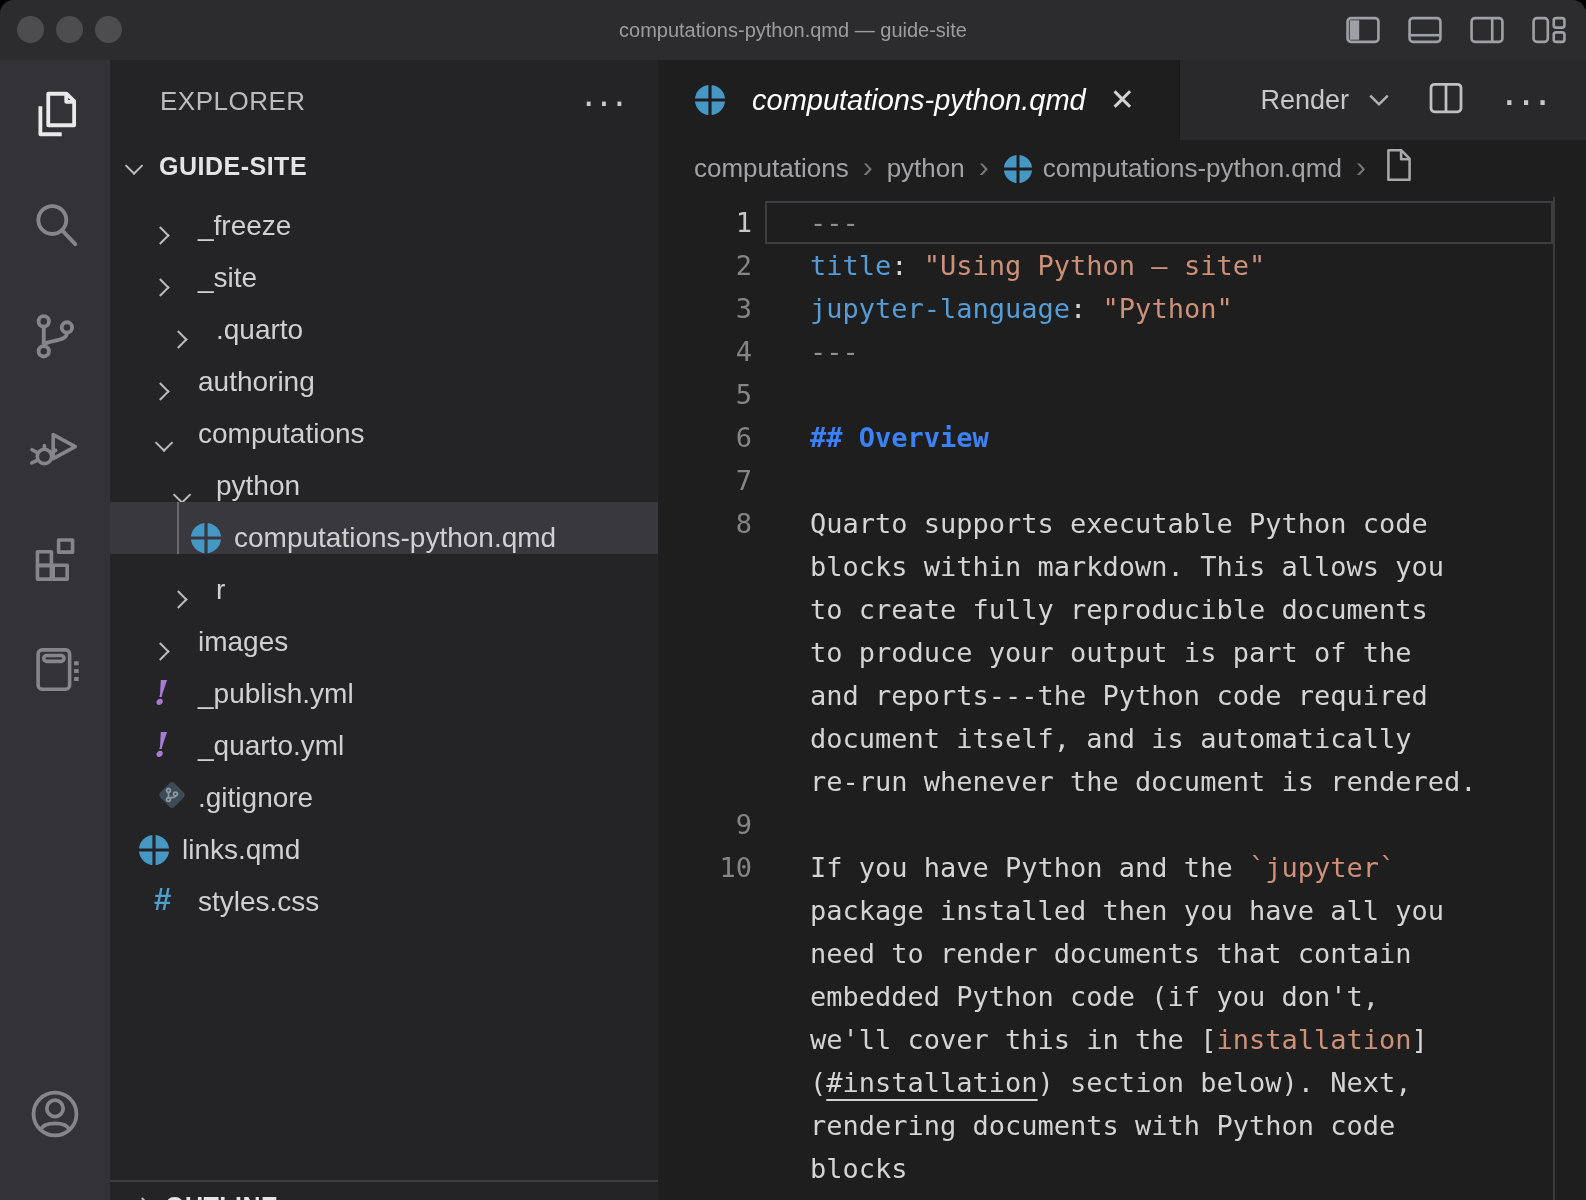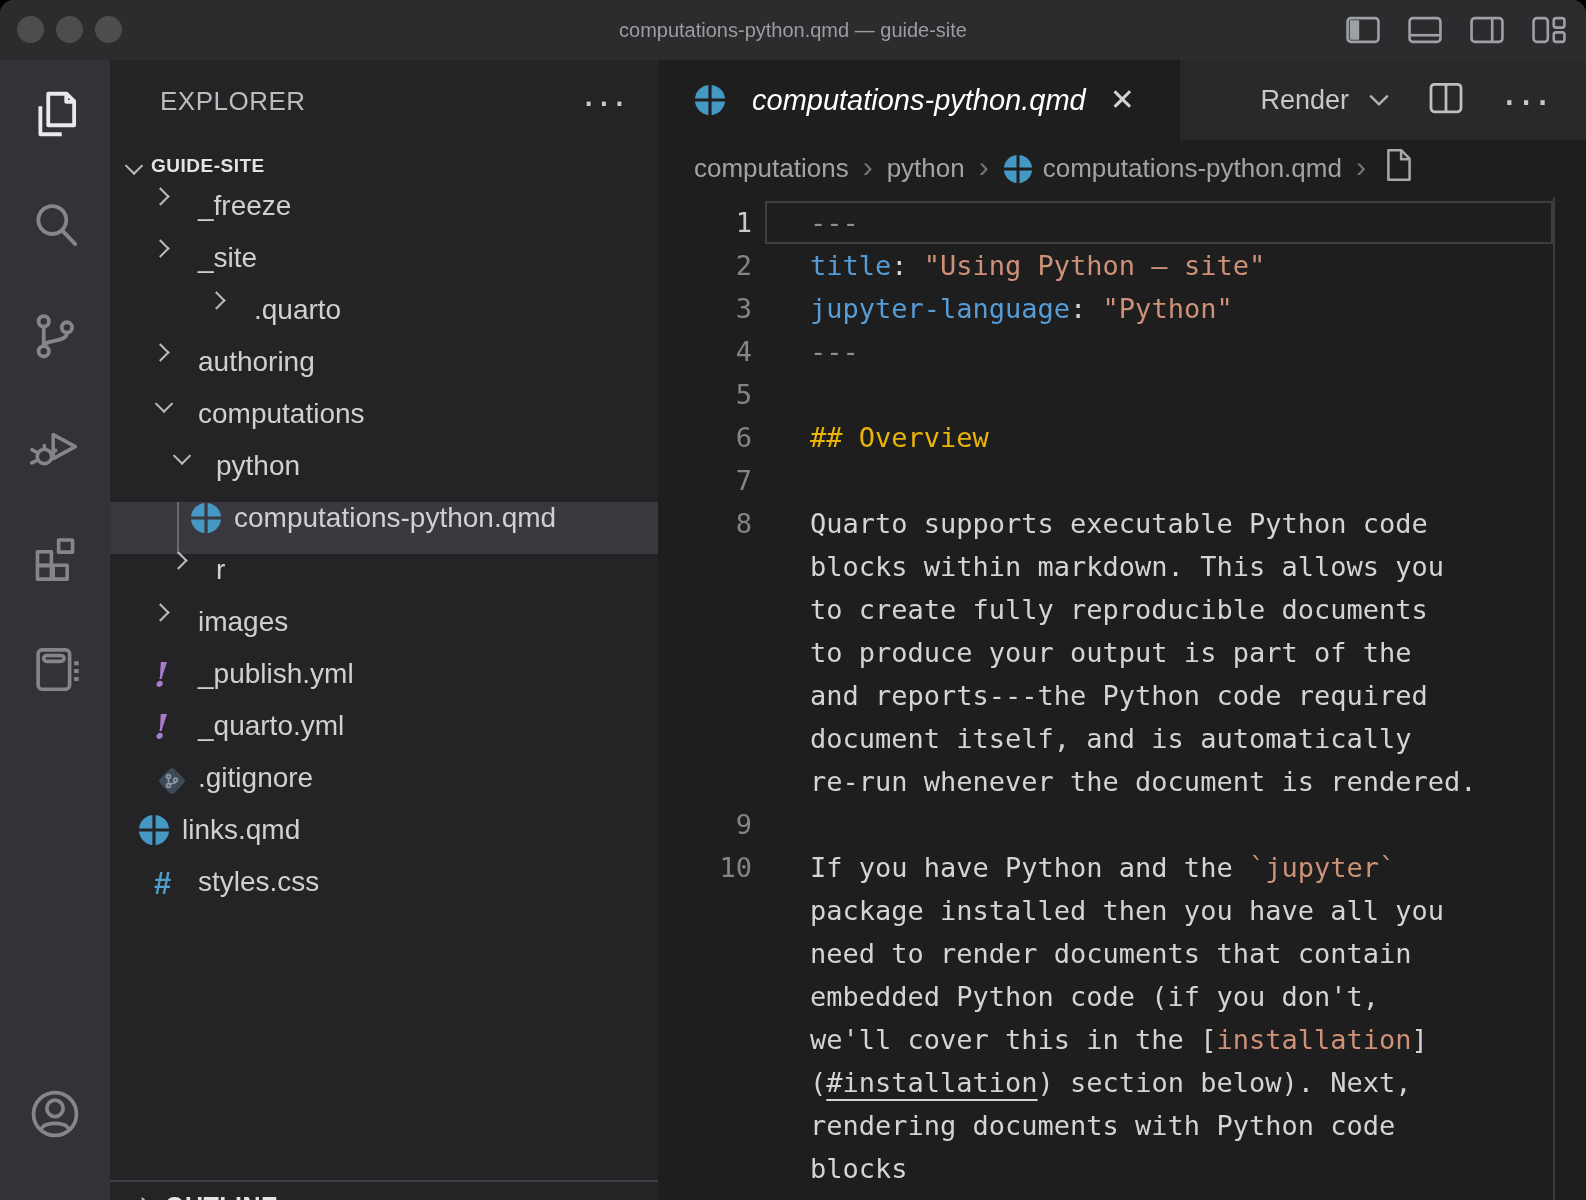--- a/index.html
+++ b/index.html
@@ -32,23 +32,23 @@
   .act-bottom{margin-top:auto;margin-bottom:58px}
 
   
   .sidebar{width:548px;flex:none;background:var(--sidebar);display:flex;flex-direction:column;
            position:relative;overflow:hidden}
   .sb-header{height:82px;flex:none;display:flex;align-items:center;justify-content:space-between;
              padding:0 30px 0 50px}
   .sb-title{color:#bcbcbe;font-size:26px;letter-spacing:.5px}
   .sb-more{color:#c9c9cb;font-size:40px;line-height:20px;letter-spacing:2px}
   .section-header{height:48px;flex:none;display:flex;align-items:center;padding-left:14px;cursor:default}
-  .section-label{color:#e4e4e6;font-size:19px;font-weight:bold;letter-spacing:.5px;margin-left:14px}
+  .section-label{color:#e4e4e6;font-size:25px;font-weight:bold;letter-spacing:.5px;margin-left:22px}
   .tree{flex:1;min-height:0}
-  .trow{height:52px;display:flex;align-items:flex-start;font-size:28px;color:#d0d0d2;position:relative;white-space:nowrap}
+  .trow{height:52px;display:flex;align-items:flex-end;font-size:28px;color:#d0d0d2;position:relative;white-space:nowrap}
   .trow.selected{background:var(--selected)}
   .guide{position:absolute;left:67px;top:0;bottom:0;width:2px;background:#68686d}
   .marker{width:36px;flex:none;display:flex;align-items:center;justify-content:flex-start}
   .tlabel{margin-left:8px}
   .chev{display:inline-block;width:13px;height:13px;border-right:2.5px solid #babbbd;border-bottom:2.5px solid #babbbd}
   .chev.r{transform:rotate(-45deg)}
   .chev.d{transform:rotate(45deg) translate(2px,-3px)}
   .yicon{color:#a77bd0;font-weight:bold;font-style:italic;font-size:34px;
          font-family:"DejaVu Serif",serif;line-height:34px}
   .cssicon{color:#4e9fcb;font-weight:bold;font-size:31px}
@@ -80,21 +80,21 @@
   .codeline{display:flex;height:43px;line-height:43px;position:relative}
   .lnum{width:94px;flex:none;text-align:right;color:#858585}
   .lnum.active{color:#c8c8c8}
   .lcontent{margin-left:58px;white-space:pre}
   .curbox{position:absolute;left:107px;width:788px;top:0;height:43px;
           border:2px solid #3e3e42;pointer-events:none}
   .t-plain{color:#d4d4d4}
   .t-key{color:#569cd6}
   .t-str{color:#ce9178}
   .t-meta{color:#8f8f8f}
-  .t-head{color:#eab308;font-weight:normal}
+  .t-head{color:#3b82f6;font-weight:bold}
   .t-link{color:#d4d4d4;text-decoration:underline;text-underline-offset:7px}
   .vscroll{position:absolute;top:0;bottom:0;left:895px;width:2px;background:#3c3c40}
 </style>
 </head>
 <body>
 
 <div class="window">
 
   <div class="titlebar">
     <div class="lights">
@@ -203,21 +203,21 @@
               <span class="chev r"></span>
             </span>
             <span class="tlabel">_freeze</span>
           </div>
           <div class="trow" style="padding-left: 44px;">
             <span class="marker">
               <span class="chev r"></span>
             </span>
             <span class="tlabel">_site</span>
           </div>
-          <div class="trow" style="padding-left: 62px; margin-left: 38px;">
+          <div class="trow" style="padding-left: 62px;">
             <span class="marker">
               <span class="chev r"></span>
             </span>
             <span class="tlabel">.quarto</span>
           </div>
           <div class="trow" style="padding-left: 44px;">
             <span class="marker">
               <span class="chev r"></span>
             </span>
             <span class="tlabel">authoring</span>

